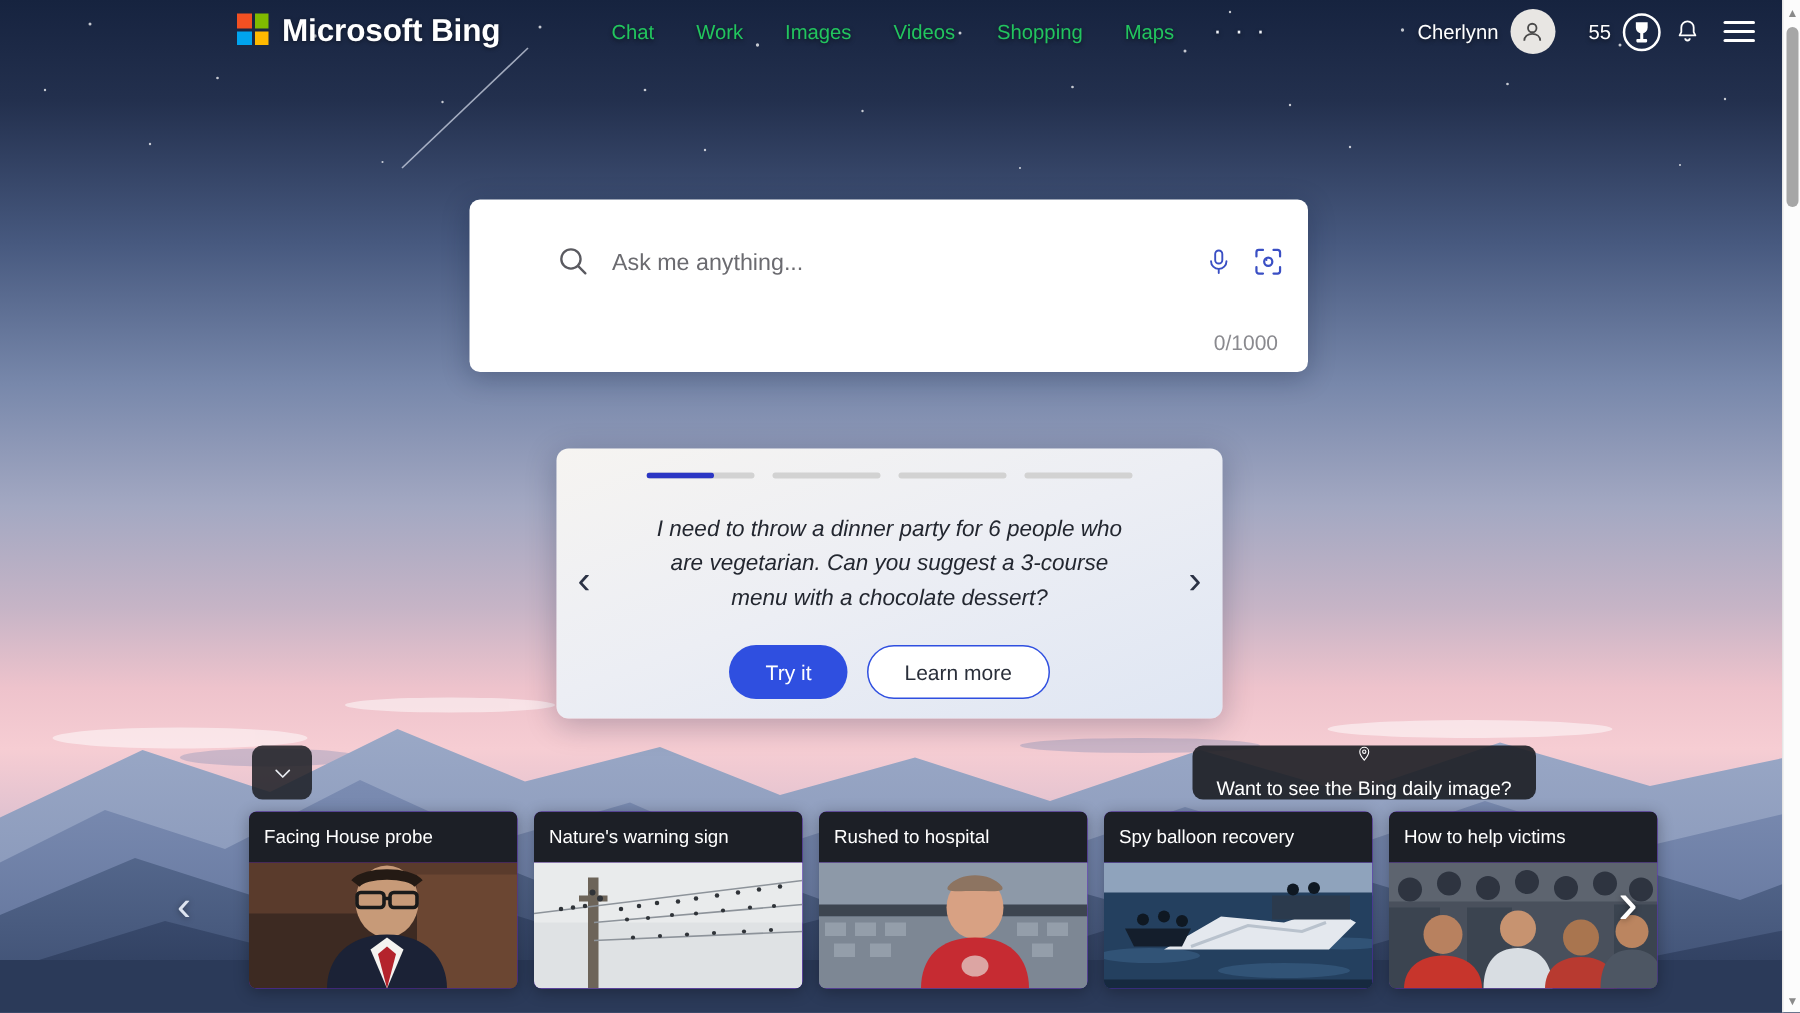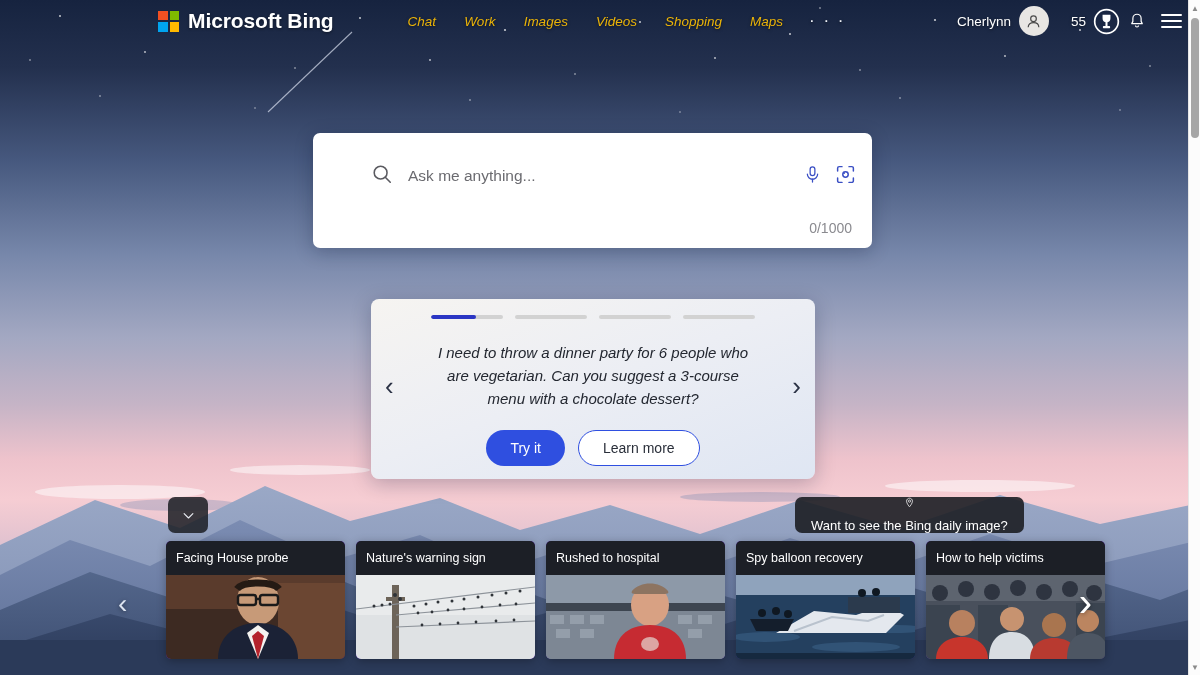--- a/index.html
+++ b/index.html
@@ -11,44 +11,44 @@
   body { position: relative; background: #0d1b33; }
 
   
   #bg { position: absolute; inset: 0; width: 1200px; height: 675px; }
 
   
   .topnav {
     position: absolute; top: 0; left: 0; width: 1188px; height: 42px;
     display: flex; align-items: center; z-index: 30;
   }
-  .brand { display: flex; align-items: center; margin-left: 118px; gap: 9px; padding-left: 40px; }
+  .brand { display: flex; margin-left: 118px; gap: 9px; padding-left: 40px; }
   .ms-logo {
     width: 21px; height: 21px;
     display: grid; grid-template-columns: 1fr 1fr; grid-template-rows: 1fr 1fr;
     gap: 2px;
   }
   .ms-logo i { display: block; }
   .brand-name {
     color: #ffffff; font-size: 21px; font-weight: 600; letter-spacing: -0.1px;
     text-shadow: 0 1px 3px rgba(0,0,0,.45);
   }
   .navlinks { display: flex; align-items: center; gap: 0px; margin-left: 60px; }
   .navlinks a {
-    color: #eab308; font-size: 13.5px; text-decoration: none;
+    color: #22c55e; font-size: 13.5px; text-decoration: none;
     padding: 6px 14px; white-space: nowrap;
     text-shadow: 0 1px 3px rgba(0,0,0,.5);
-    font-style: italic;
   }
   .nav-more {
     color: #f0f3f8; font-size: 17px; letter-spacing: 2px;
     padding: 0 12px; line-height: 10px; text-shadow: 0 1px 3px rgba(0,0,0,.5);
   }
   .navright {
     margin-left: auto; display: flex; align-items: center; gap: 0px;
+    padding-right: 12px;
   }
   .username {
     color: #fff; font-size: 13.5px; margin-right: 8px;
     text-shadow: 0 1px 3px rgba(0,0,0,.5);
   }
   .avatar {
     width: 30px; height: 30px; border-radius: 50%;
     background: #e8e6e3; display: flex; align-items: center; justify-content: center;
   }
   .rewards { display: flex; align-items: center; gap: 7px; margin-left: 22px; }

